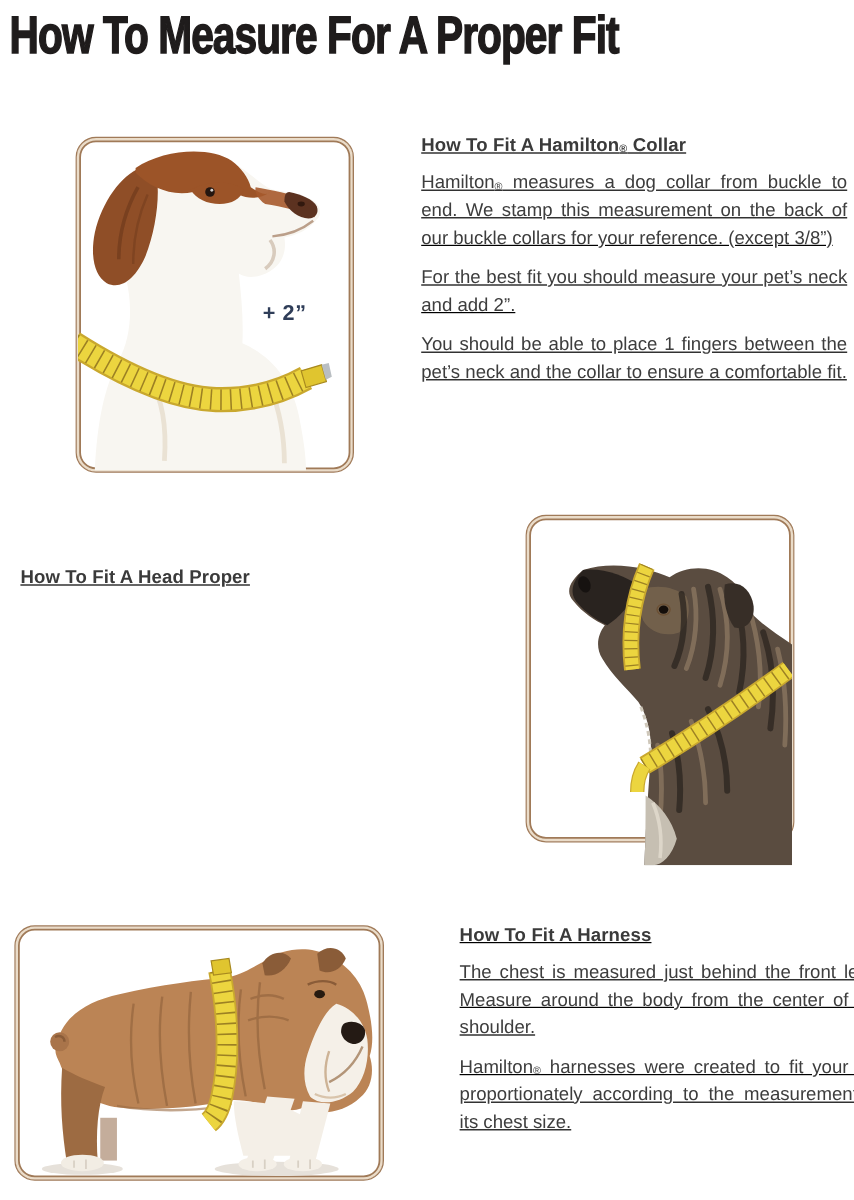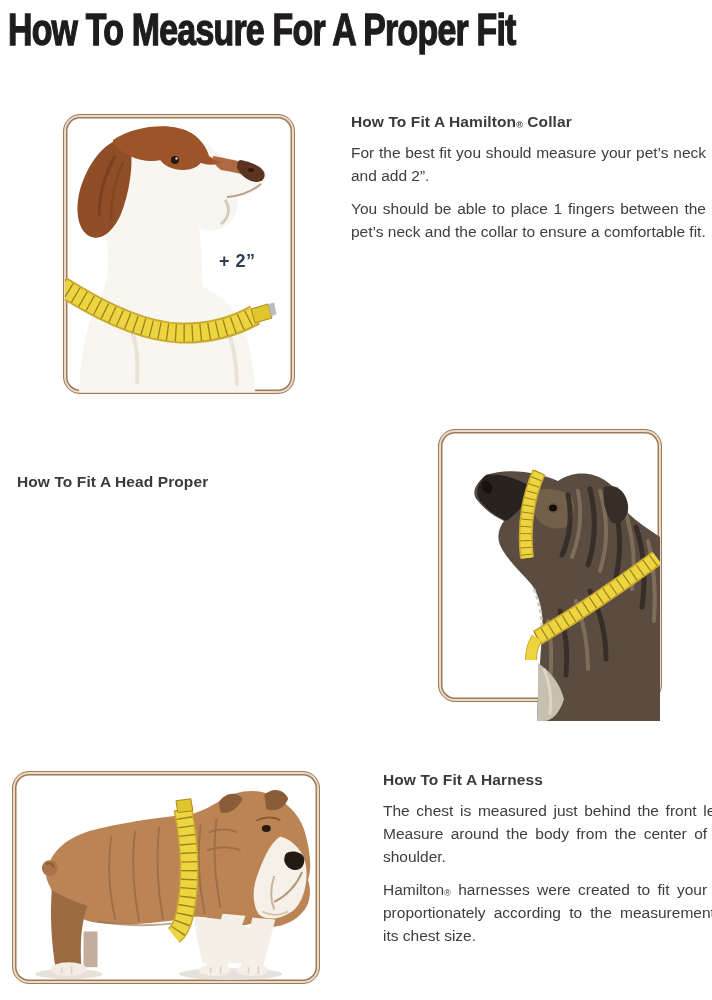--- a/index.html
+++ b/index.html
@@ -8,21 +8,21 @@
     font-family:"Liberation Sans","DejaVu Sans",sans-serif;
     overflow:hidden;
   }
   .title{
     position:absolute;left:8px;top:6px;margin:0;
     font-size:44px;font-weight:700;line-height:1.1;letter-spacing:-1px;
     color:var(--title-text,#1f1c1c);
     -webkit-text-stroke:1.3px currentColor;
     transform:scaleX(0.77);transform-origin:0 0;white-space:nowrap;
   }
-  .txt{position:absolute;}
+  .txt{position:absolute;text-decoration:underline;}
   .txt h2{
     margin:0 0 10px 0;font-size:15.5px;font-weight:700;line-height:19px;
     color:#3a3a3a;letter-spacing:.1px;
   }
   .txt p{
     margin:0 0 10px 0;font-size:15.5px;line-height:23px;
     color:var(--body-text,#3d3d3d);text-align:justify;
   }
   .t1{left:351px;top:112px;width:355px;}
   .t2{left:17px;top:472px;width:350px;}
@@ -84,20 +84,21 @@
       <path class="band" d="M-4,170 C40,198 80,216 115,217 C148,218 172,209 190,199" stroke-width="17"></path>
       <path class="band-ticks" d="M-4,170 C40,198 80,216 115,217 C148,218 172,209 190,199" stroke-width="17" stroke-dasharray="1.3 7"></path>
       <polygon points="186,193 203,188 207,202 190,207" fill="#e0c52f" stroke="#a8891f" stroke-width="1"></polygon>
       <polygon points="203,188 209,186.5 211.5,198 206.5,200.5" fill="#b9bec2"></polygon>
     </svg>
     <span class="annot">+ 2”</span>
   </figure>
 
   <div class="txt t1">
     <h2>How To Fit A Hamilton<sub class="mk">®</sub> Collar</h2>
+    <p>Hamilton<sub class="mk">®</sub> measures a dog collar from buckle to end.  We stamp this measurement on the back of our buckle collars for your reference. (except 3/8”)</p>
     <p>For the best fit you should measure your pet’s neck and add 2”.</p>
     <p>You should be able to place 1 fingers between the pet’s neck and the collar to ensure a comfortable fit.</p>
   </div>
 
   <div class="txt t2">
     <h2>How To Fit A Head Proper</h2>
   </div>
 
   <figure class="frame f2">
     <svg width="220" height="290" viewBox="0 0 220 290" aria-hidden="true">

